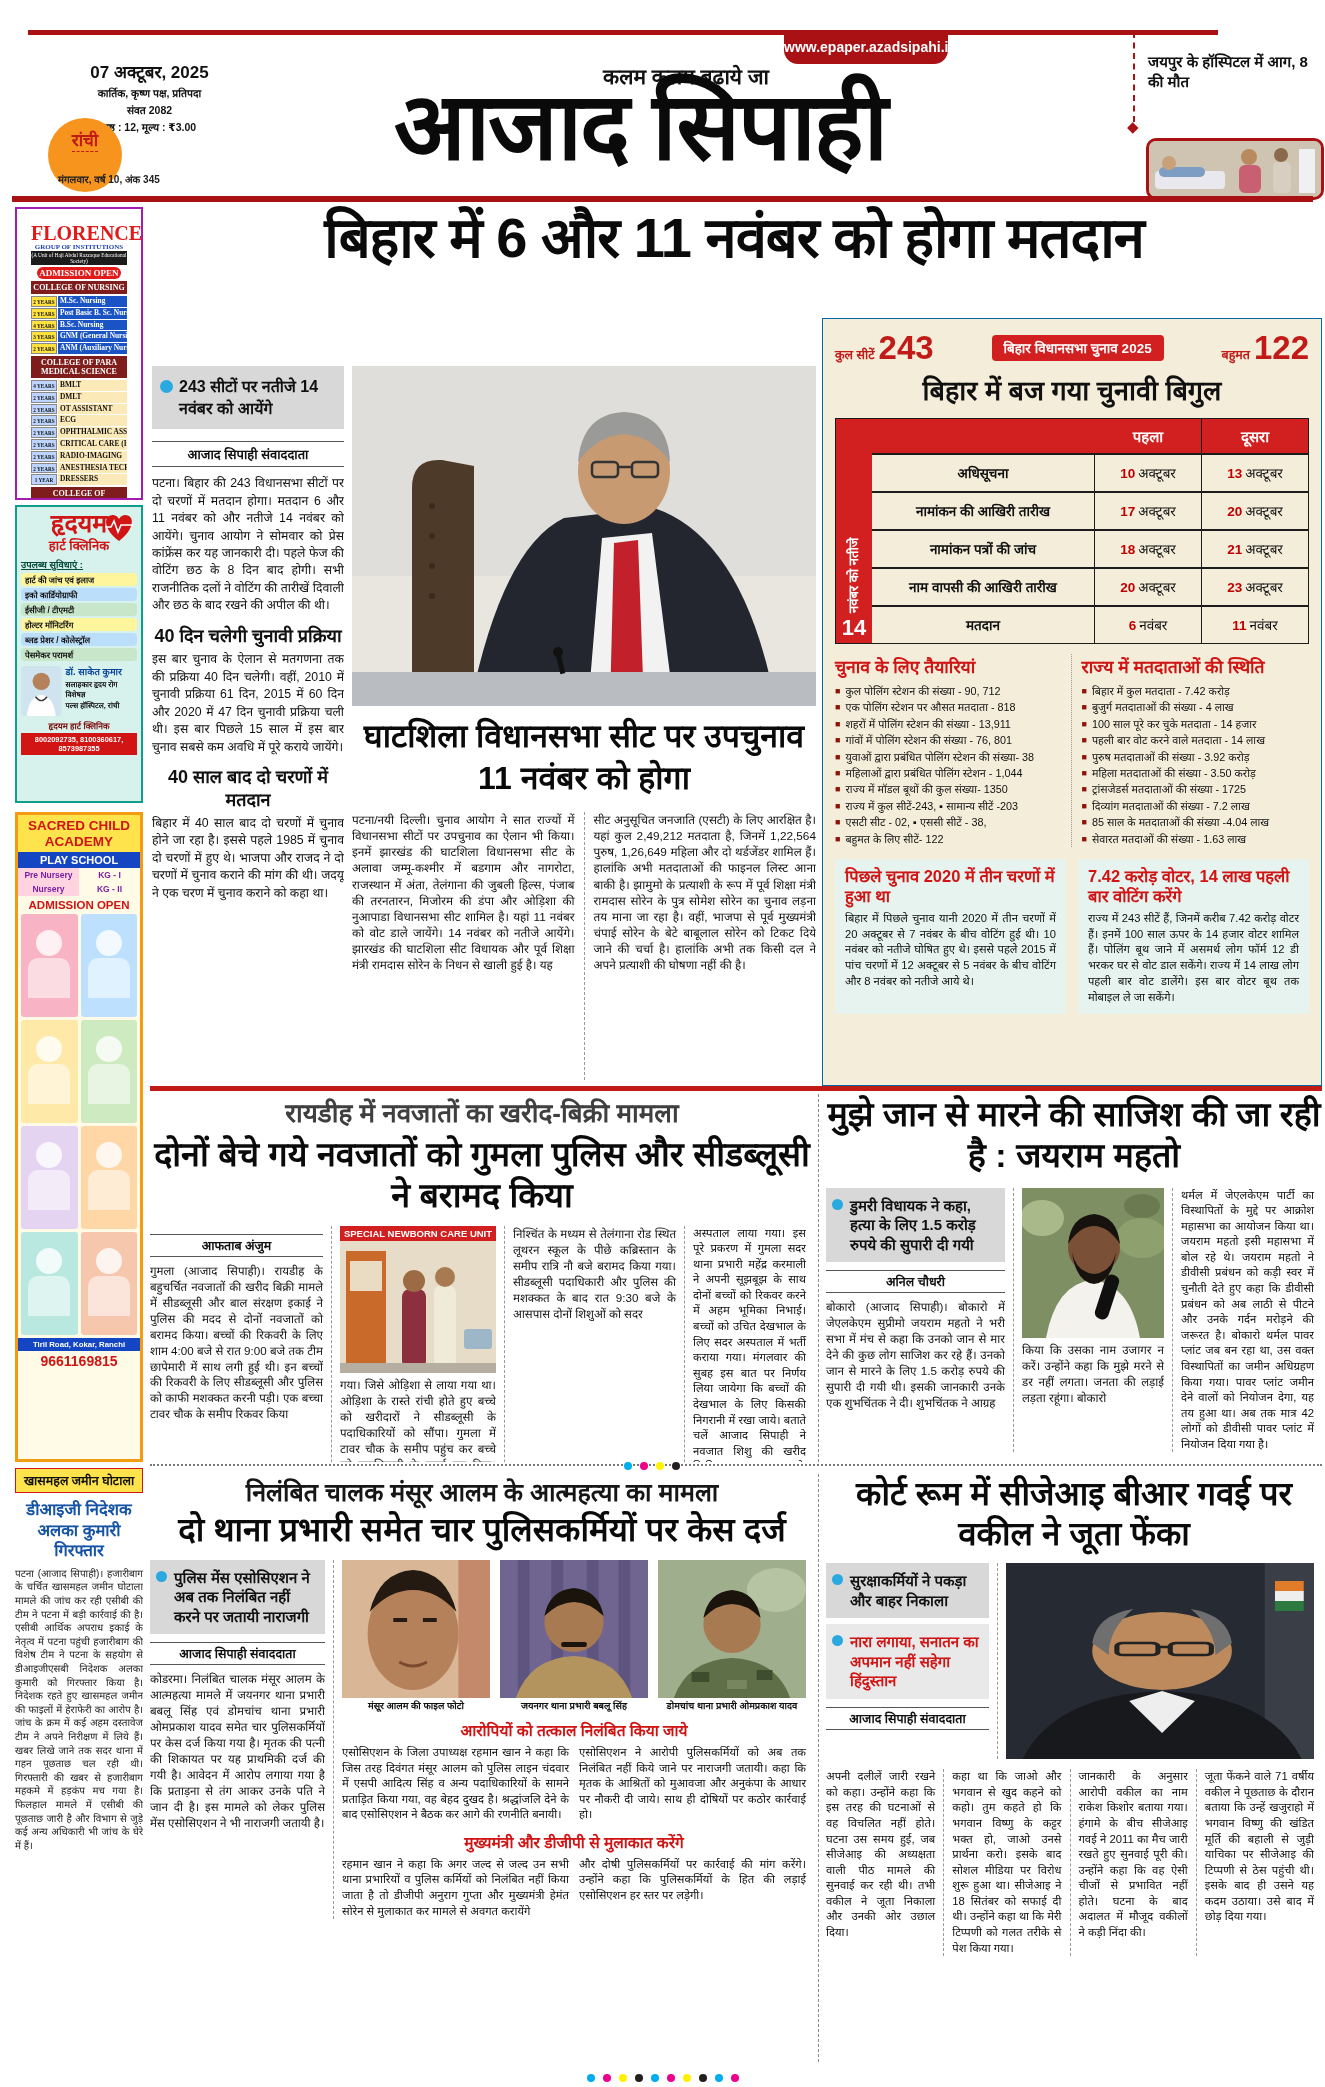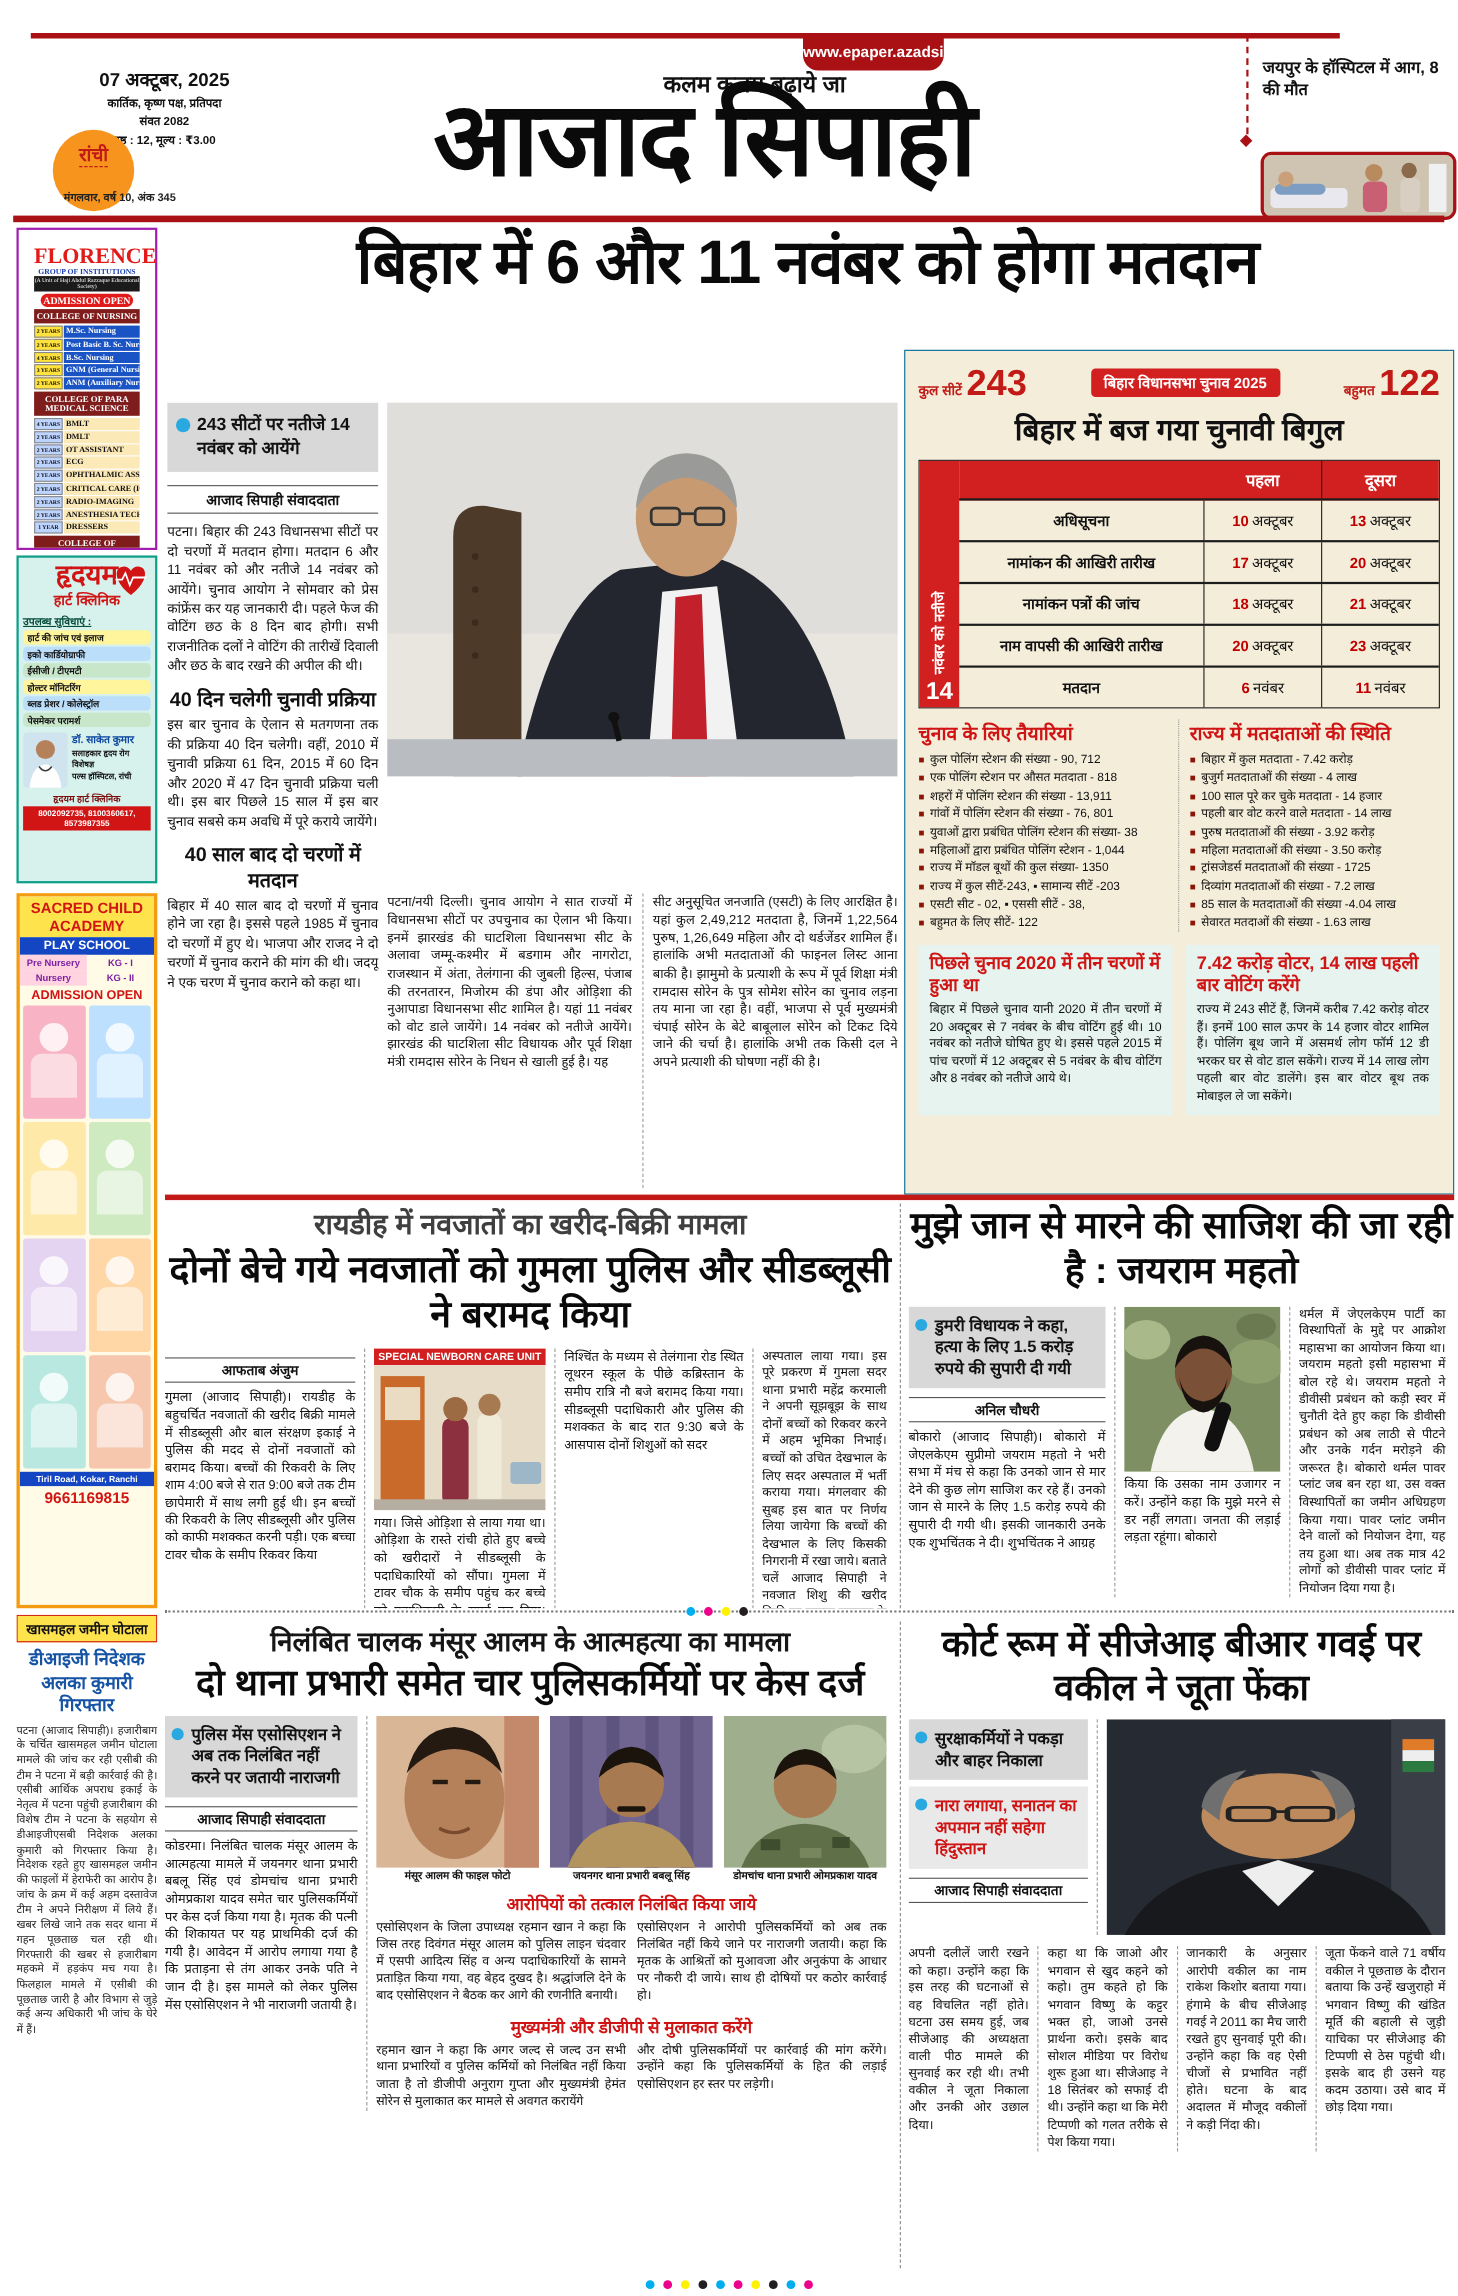--- a/index.html
+++ b/index.html
@@ -128,21 +128,21 @@
   .dotline{border-top:2px dotted #777;}
   .cdots span{display:inline-block;width:8px;height:8px;border-radius:50%;margin:0 4px;}
   svg{display:block;}
 </style>
 </head>
 <body>
 
 <div id="page">
 
   <div class="abs toprule" style="left:28px;top:30px;width:1190px;"></div>
-  <div class="abs epaper" style="left:730px;top:30px;width:128px;height:34px;text-align:center;">www.epaper.azadsipahi.in</div>
+  <div class="abs epaper" style="left:784px;top:30px;width:164px;height:34px;text-align:center;">www.epaper.azadsipahi.in</div>
 
   <div class="abs ctr" style="left:62px;top:60px;width:175px;">
     <div class="dateline1">07 अक्टूबर, 2025</div>
     <div class="dateline">कार्तिक, कृष्ण पक्ष, प्रतिपदा</div>
     <div class="dateline">संवत 2082</div>
     <div class="dateline">पृष्ठ : 12, मूल्य : ₹3.00</div>
   </div>
 
   <div class="abs ctr tagline" style="left:556px;top:62px;width:260px;">कलम कलम बढ़ाये जा</div>
   <div class="abs ctr masthead" style="left:190px;top:78px;width:900px;">आजाद सिपाही</div>
@@ -361,20 +361,21 @@
       <path d="M226 96 Q230 48 272 46 Q316 48 318 96 Q300 70 272 68 Q244 70 226 96 Z" fill="#9a9a98"></path>
       <rect x="240" y="96" width="26" height="15" rx="4" fill="none" stroke="#333" stroke-width="2.5"></rect>
       <rect x="280" y="96" width="26" height="15" rx="4" fill="none" stroke="#333" stroke-width="2.5"></rect>
       <line x1="266" y1="101" x2="280" y2="101" stroke="#333" stroke-width="2.5"></line>
       <rect y="306" width="464" height="34" fill="#b9bdc2"></rect>
       <circle cx="206" cy="286" r="5" fill="#111"></circle>
       <rect x="206" y="288" width="5" height="20" fill="#111" transform="rotate(-14 208 298)"></rect>
     </svg>
   </div>
 
+  <div class="abs ghat-head" style="left:352px;top:716px;width:464px;">घाटशिला विधानसभा सीट पर उपचुनाव 11 नवंबर को होगा</div>
   <div class="abs ghat-cols" style="left:352px;top:812px;width:464px;height:268px;">
     <div class="ghat-c" style="flex:1;padding-right:9px;">पटना/नयी दिल्ली। चुनाव आयोग ने सात राज्यों में विधानसभा सीटों पर उपचुनाव का ऐलान भी किया। इनमें झारखंड की घाटशिला विधानसभा सीट के अलावा जम्मू-कश्मीर में बडगाम और नागरोटा, राजस्थान में अंता, तेलंगाना की जुबली हिल्स, पंजाब की तरनतारन, मिजोरम की डंपा और ओड़िशा की नुआपाडा विधानसभा सीट शामिल है। यहां 11 नवंबर को वोट डाले जायेंगे। 14 नवंबर को नतीजे आयेंगे। झारखंड की घाटशिला सीट विधायक और पूर्व शिक्षा मंत्री रामदास सोरेन के निधन से खाली हुई है। यह</div>
     <div class="ghat-c" style="flex:1;border-left:1px dashed #999;padding-left:9px;">सीट अनुसूचित जनजाति (एसटी) के लिए आरक्षित है। यहां कुल 2,49,212 मतदाता है, जिनमें 1,22,564 पुरुष, 1,26,649 महिला और दो थर्डजेंडर शामिल हैं। हालांकि अभी मतदाताओं की फाइनल लिस्ट आना बाकी है। झामुमो के प्रत्याशी के रूप में पूर्व शिक्षा मंत्री रामदास सोरेन के पुत्र सोमेश सोरेन का चुनाव लड़ना तय माना जा रहा है। वहीं, भाजपा से पूर्व मुख्यमंत्री चंपाई सोरेन के बेटे बाबूलाल सोरेन को टिकट दिये जाने की चर्चा है। हालांकि अभी तक किसी दल ने अपने प्रत्याशी की घोषणा नहीं की है।</div>
   </div>
 
   <div class="abs info" style="left:822px;top:318px;width:500px;height:768px;">
     <div class="info-top">
       <div><span class="seat-label">कुल सीटें</span><span class="seat-val">243</span></div>
       <div class="info-badge">बिहार विधानसभा चुनाव 2025</div>
       <div><span class="seat-label">बहुमत</span><span class="seat-val">122</span></div>

